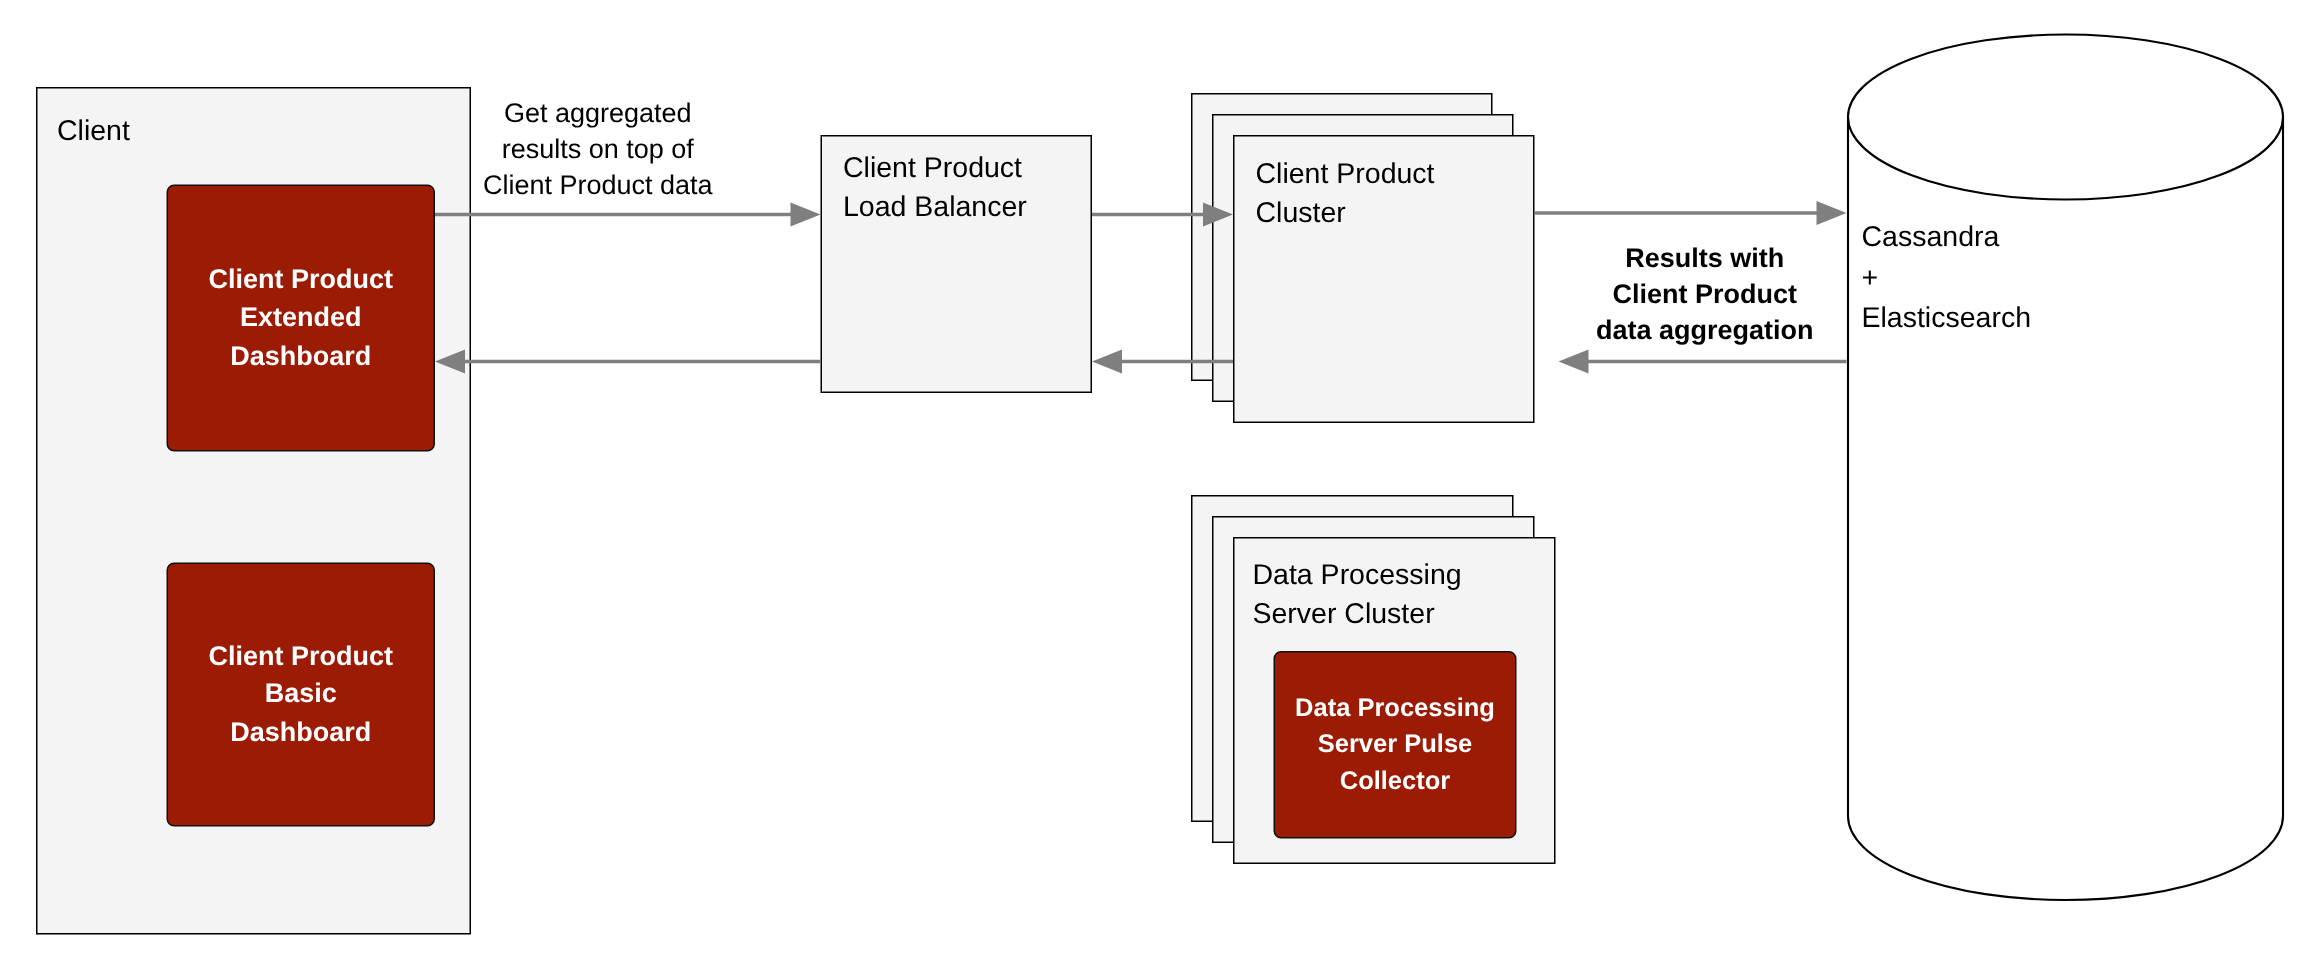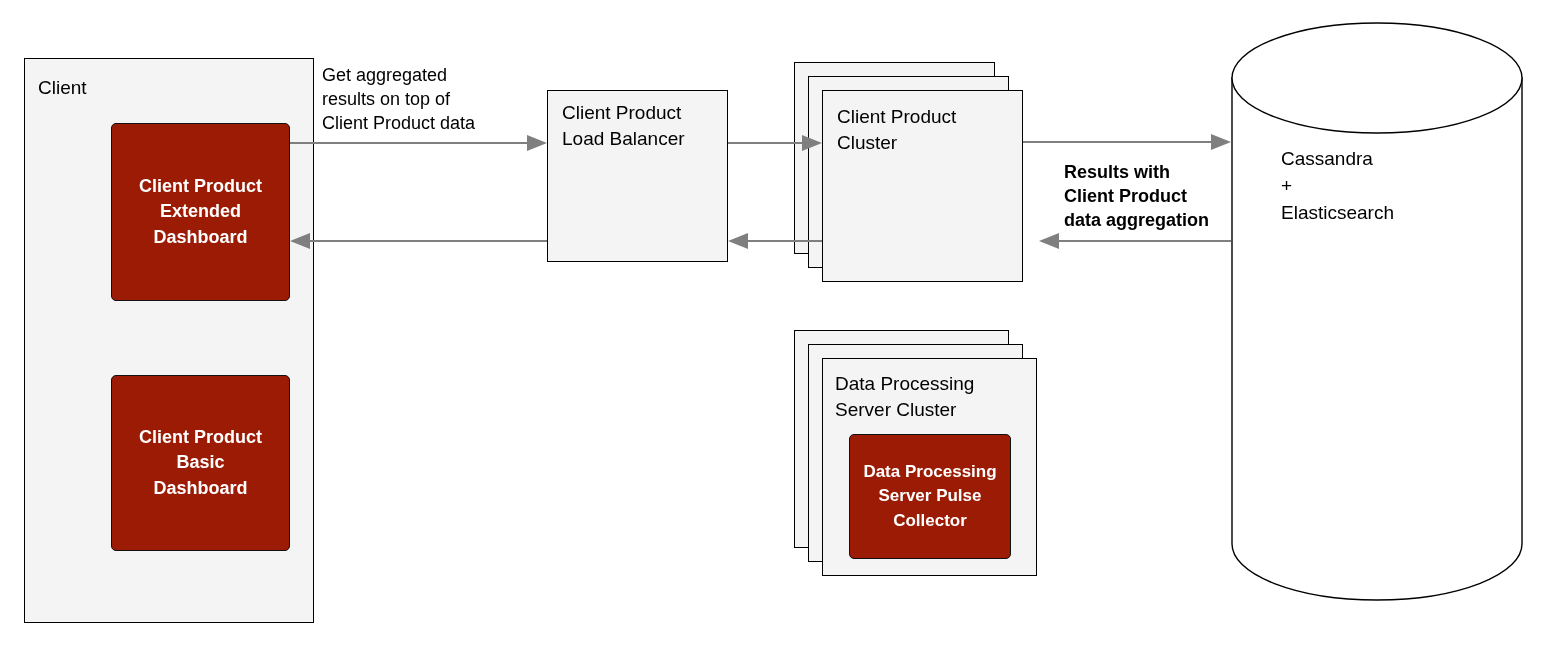--- a/index.html
+++ b/index.html
@@ -75,20 +75,21 @@
   }
 
   
   .edge-label {
     position: absolute;
     font-size: 18px;
     color: #000000;
     line-height: 1.33;
     white-space: pre-line;
     background: transparent;
+    text-align: center;
   }
 
   
   svg.overlay {
     position: absolute;
     left: 0;
     top: 0;
     width: 1544px;
     height: 648px;
     pointer-events: none;
@@ -109,21 +110,20 @@
     stroke: #000000;
     stroke-width: 1.4;
     fill: #ffffff;
   }
   .cyl-text {
     position: absolute;
     font-size: 19px;
     color: #000000;
     line-height: 1.42;
     white-space: pre-line;
-    margin-left: 40px;
   }
 </style>
 </head>
 <body>
 
 <div id="canvas">
 
   <div class="node container-box" style="left:24px; top:58px; width:290px; height:565px;"></div>
   <div class="container-label" style="left:38px; top:76px;">Client</div>
 

